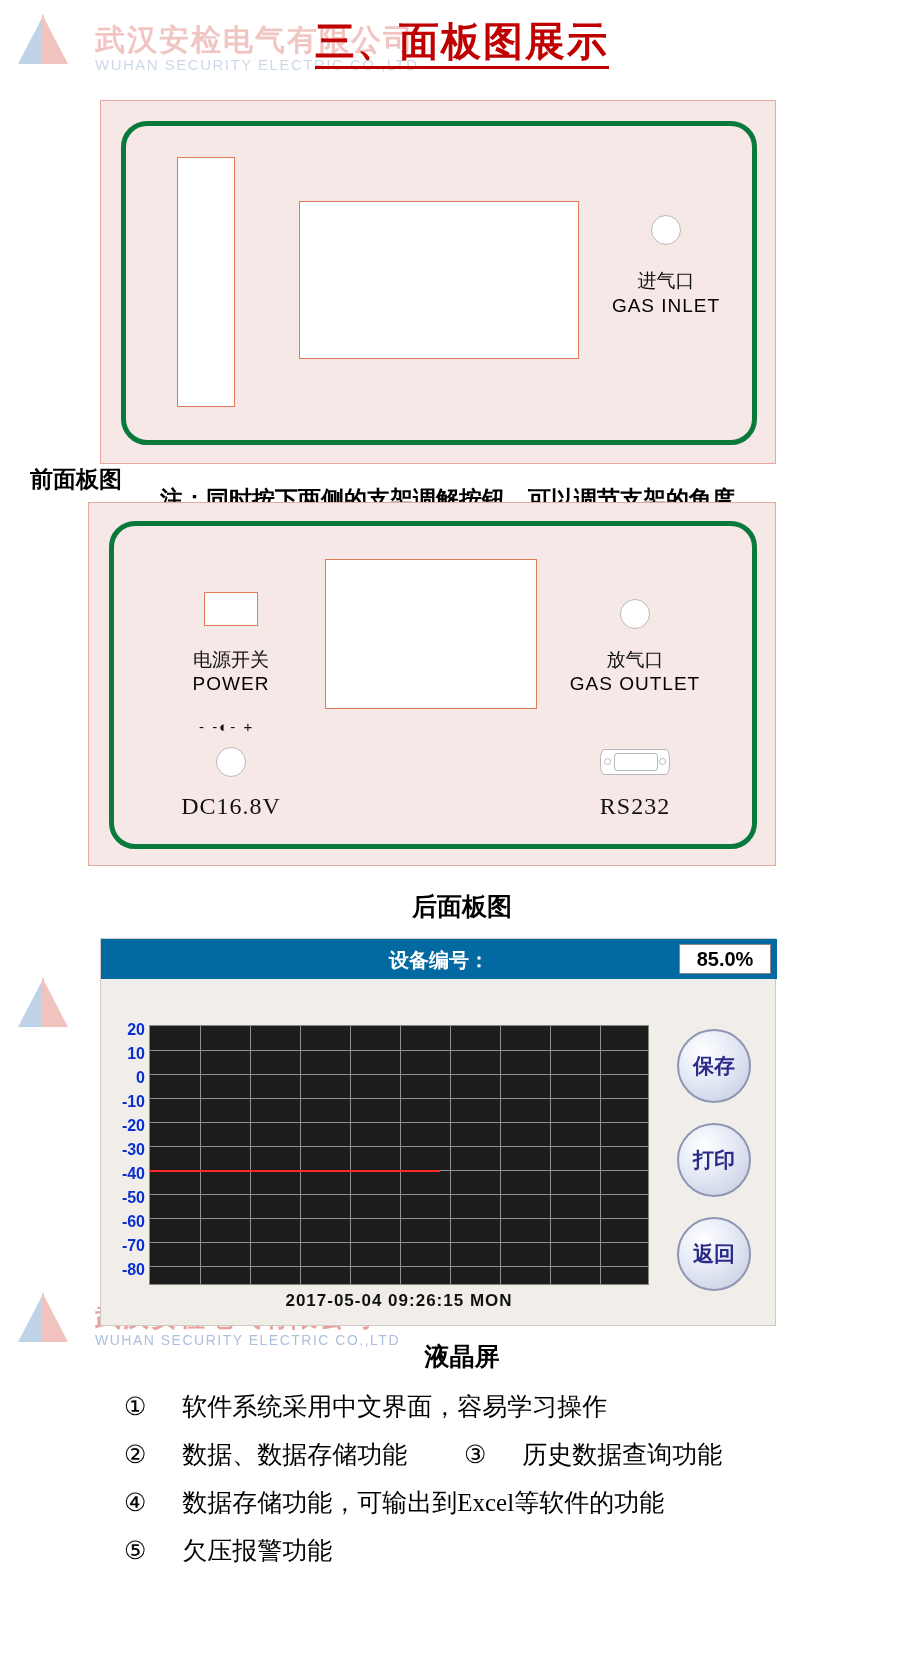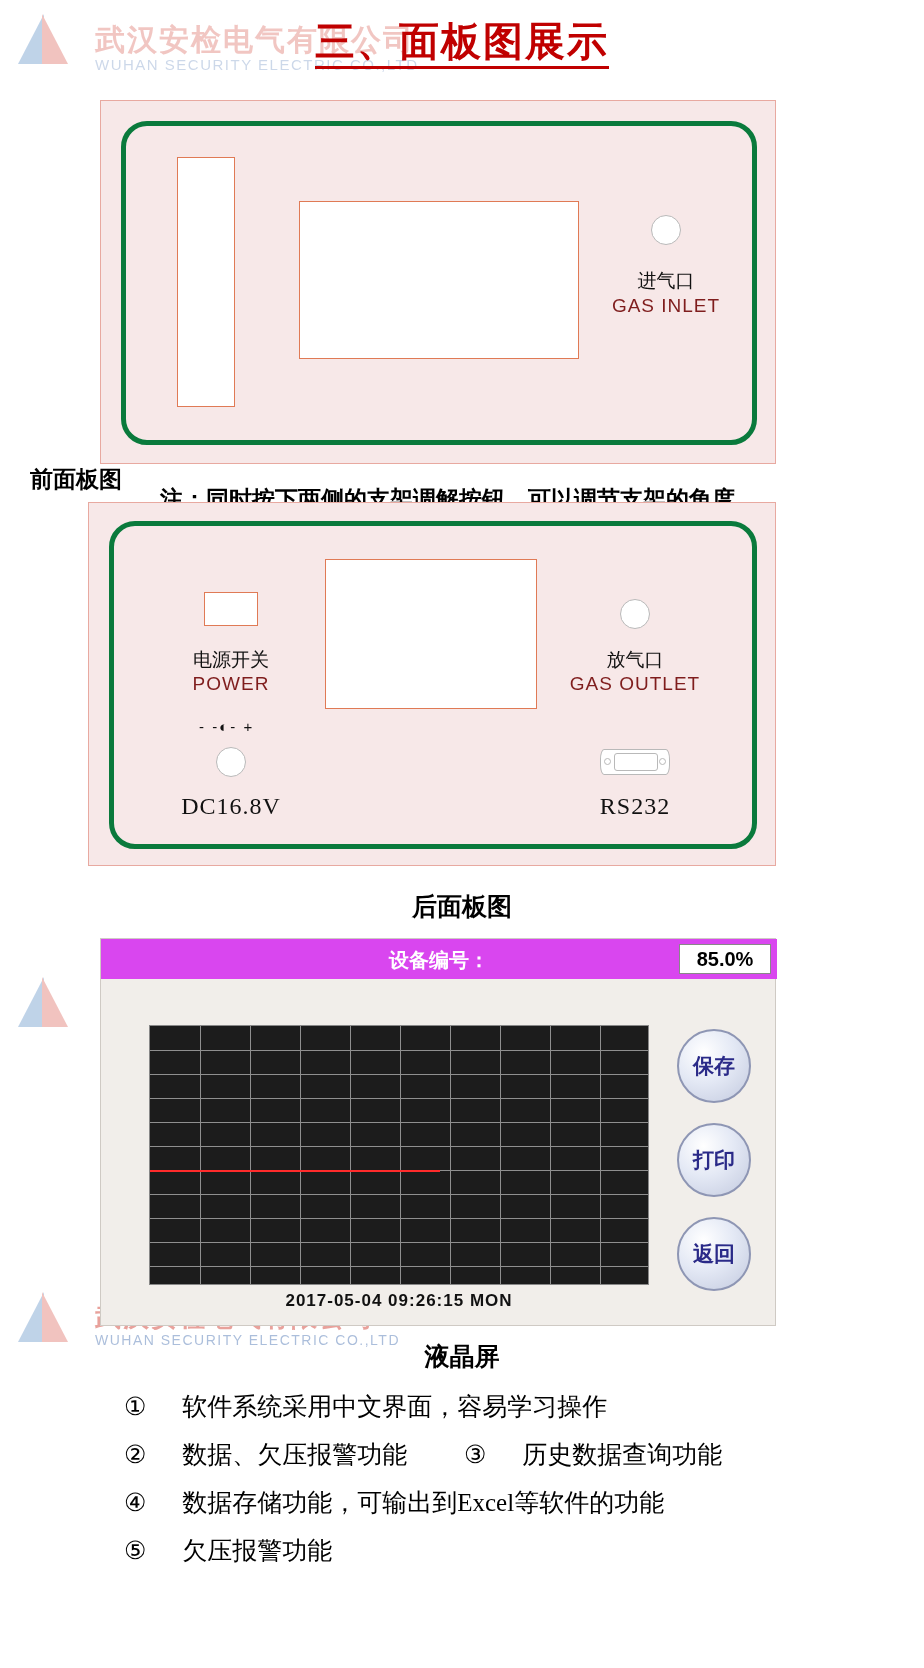--- a/index.html
+++ b/index.html
@@ -102,21 +102,21 @@
     font-family: "Liberation Sans", sans-serif;
     font-size: 19px;
     color: #111;
     text-align: center;
     white-space: nowrap;
   }
   .label-en {
     position: absolute;
     font-family: "Liberation Sans", sans-serif;
     font-size: 19px;
-    color: #7f1d1d;
+    color: #000000;
     text-align: center;
     white-space: nowrap;
     letter-spacing: 1px;
   }
   .label-big {
     position: absolute;
     font-family: Liberation Serif, serif;
     font-size: 24px;
     color: #111;
     text-align: center;
@@ -170,21 +170,21 @@
   .lcd {
     position: absolute;
     left: 100px; top: 938px;
     width: 676px; height: 388px;
     background: #f1eeea;
     border: 1px solid #cfcac4;
   }
   .lcd-top {
     position: absolute;
     left: 0; top: 0; width: 676px; height: 40px;
-    background: #d946ef;
+    background: #0369a1;
   }
   .lcd-top .dev {
     position: absolute;
     left: 0; top: 8px; width: 676px;
     text-align: center;
     color: #ffffff;
     font-family: "Liberation Sans", sans-serif;
     font-weight: bold;
     font-size: 20px;
   }
@@ -371,20 +371,33 @@
 
 <div class="caption-center" style="top:890px;">后面板图</div>
 
 <div class="lcd">
   <div class="lcd-top">
     <div class="dev">设备编号：</div>
     <div class="pct">85.0%</div>
   </div>
 
 
+  <div class="yaxis">
+    <div style="top:-4px;">20</div>
+    <div style="top:20px;">10</div>
+    <div style="top:44px;">0</div>
+    <div style="top:68px;">-10</div>
+    <div style="top:92px;">-20</div>
+    <div style="top:116px;">-30</div>
+    <div style="top:140px;">-40</div>
+    <div style="top:164px;">-50</div>
+    <div style="top:188px;">-60</div>
+    <div style="top:212px;">-70</div>
+    <div style="top:236px;">-80</div>
+  </div>
 
   <div class="graph">
     <div class="vline" style="left:50px;"></div>
     <div class="vline" style="left:100px;"></div>
     <div class="vline" style="left:150px;"></div>
     <div class="vline" style="left:200px;"></div>
     <div class="vline" style="left:250px;"></div>
     <div class="vline" style="left:300px;"></div>
     <div class="vline" style="left:350px;"></div>
     <div class="vline" style="left:400px;"></div>
@@ -411,21 +424,21 @@
 
 <div class="lcd-caption">液晶屏</div>
 
 <div class="feat" style="left:110px; top:1390px;">
   <span class="num">①</span>
   <span>软件系统采用中文界面，容易学习操作</span>
 </div>
 
 <div class="feat" style="left:110px; top:1438px;">
   <span class="num">②</span>
-  <span>数据、欠压报警功能</span>
+  <span>数据、数据存储功能</span>
 </div>
 <div class="feat" style="left:450px; top:1438px;font-family:Liberation Serif, serif;">
   <span class="num">③</span>
   <span>历史数据查询功能</span>
 </div>
 
 <div class="feat" style="left:110px; top:1486px;">
   <span class="num">④</span>
   <span>数据存储功能，可输出到Excel等软件的功能</span>
 </div>

